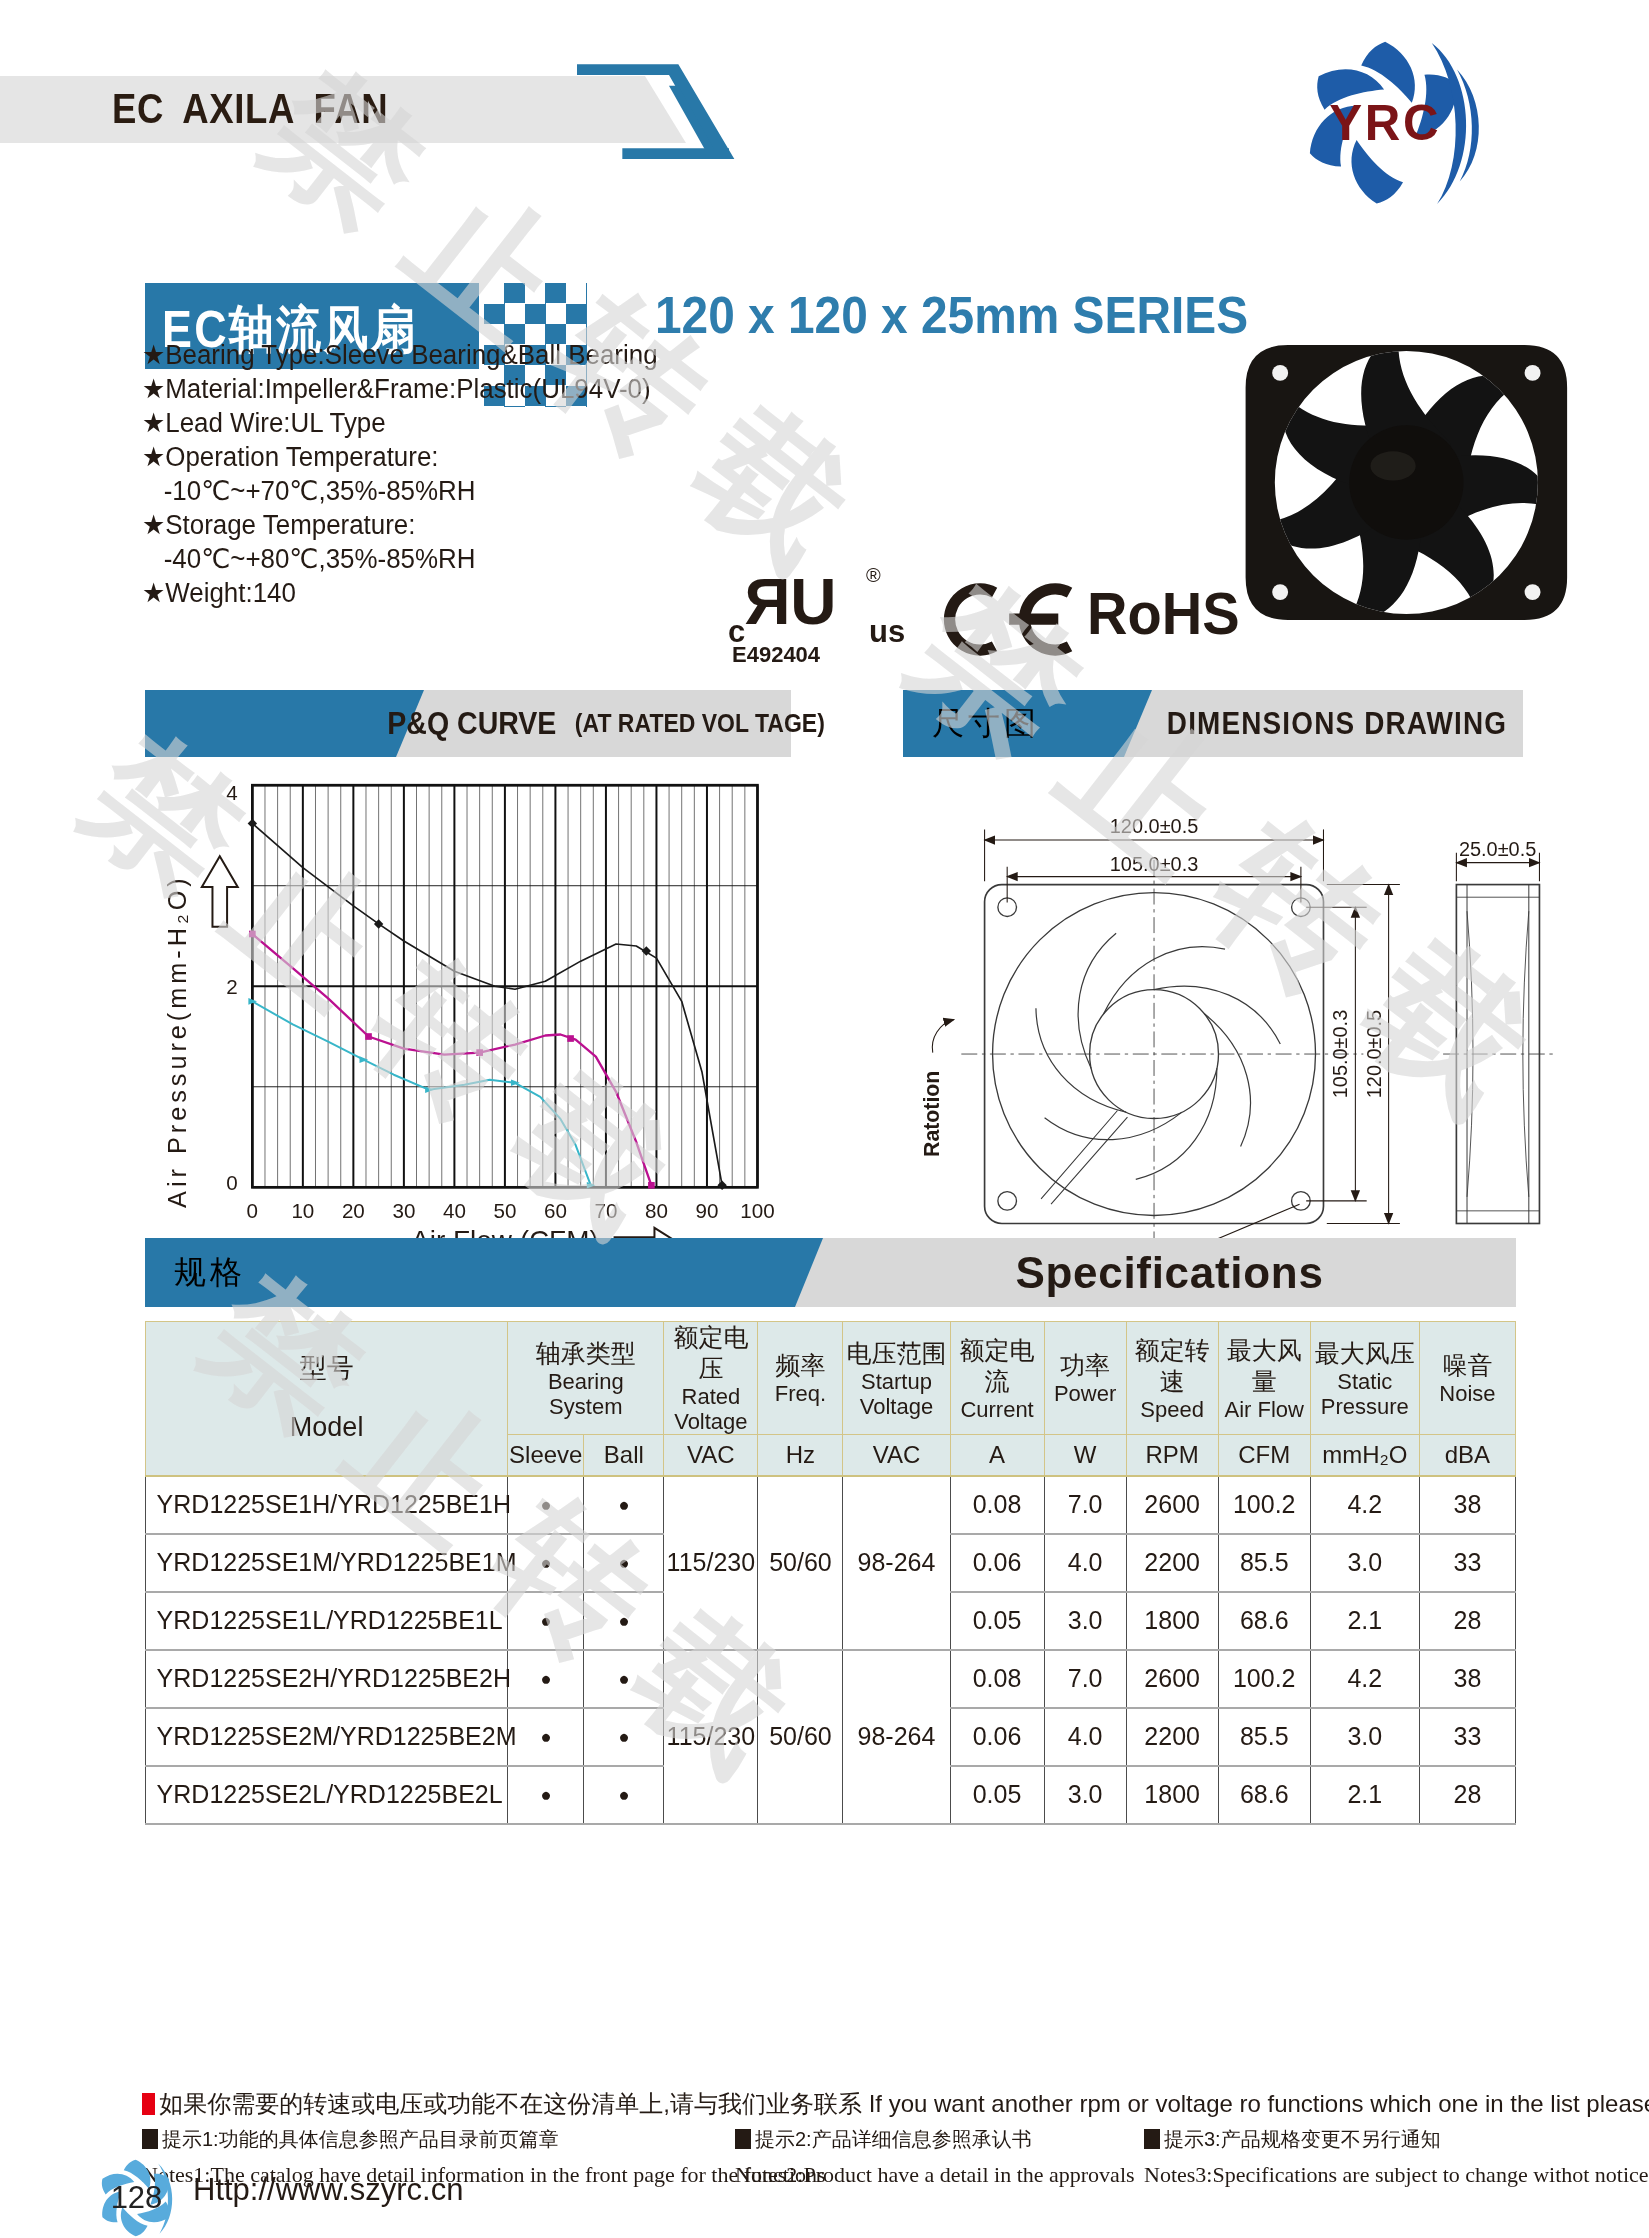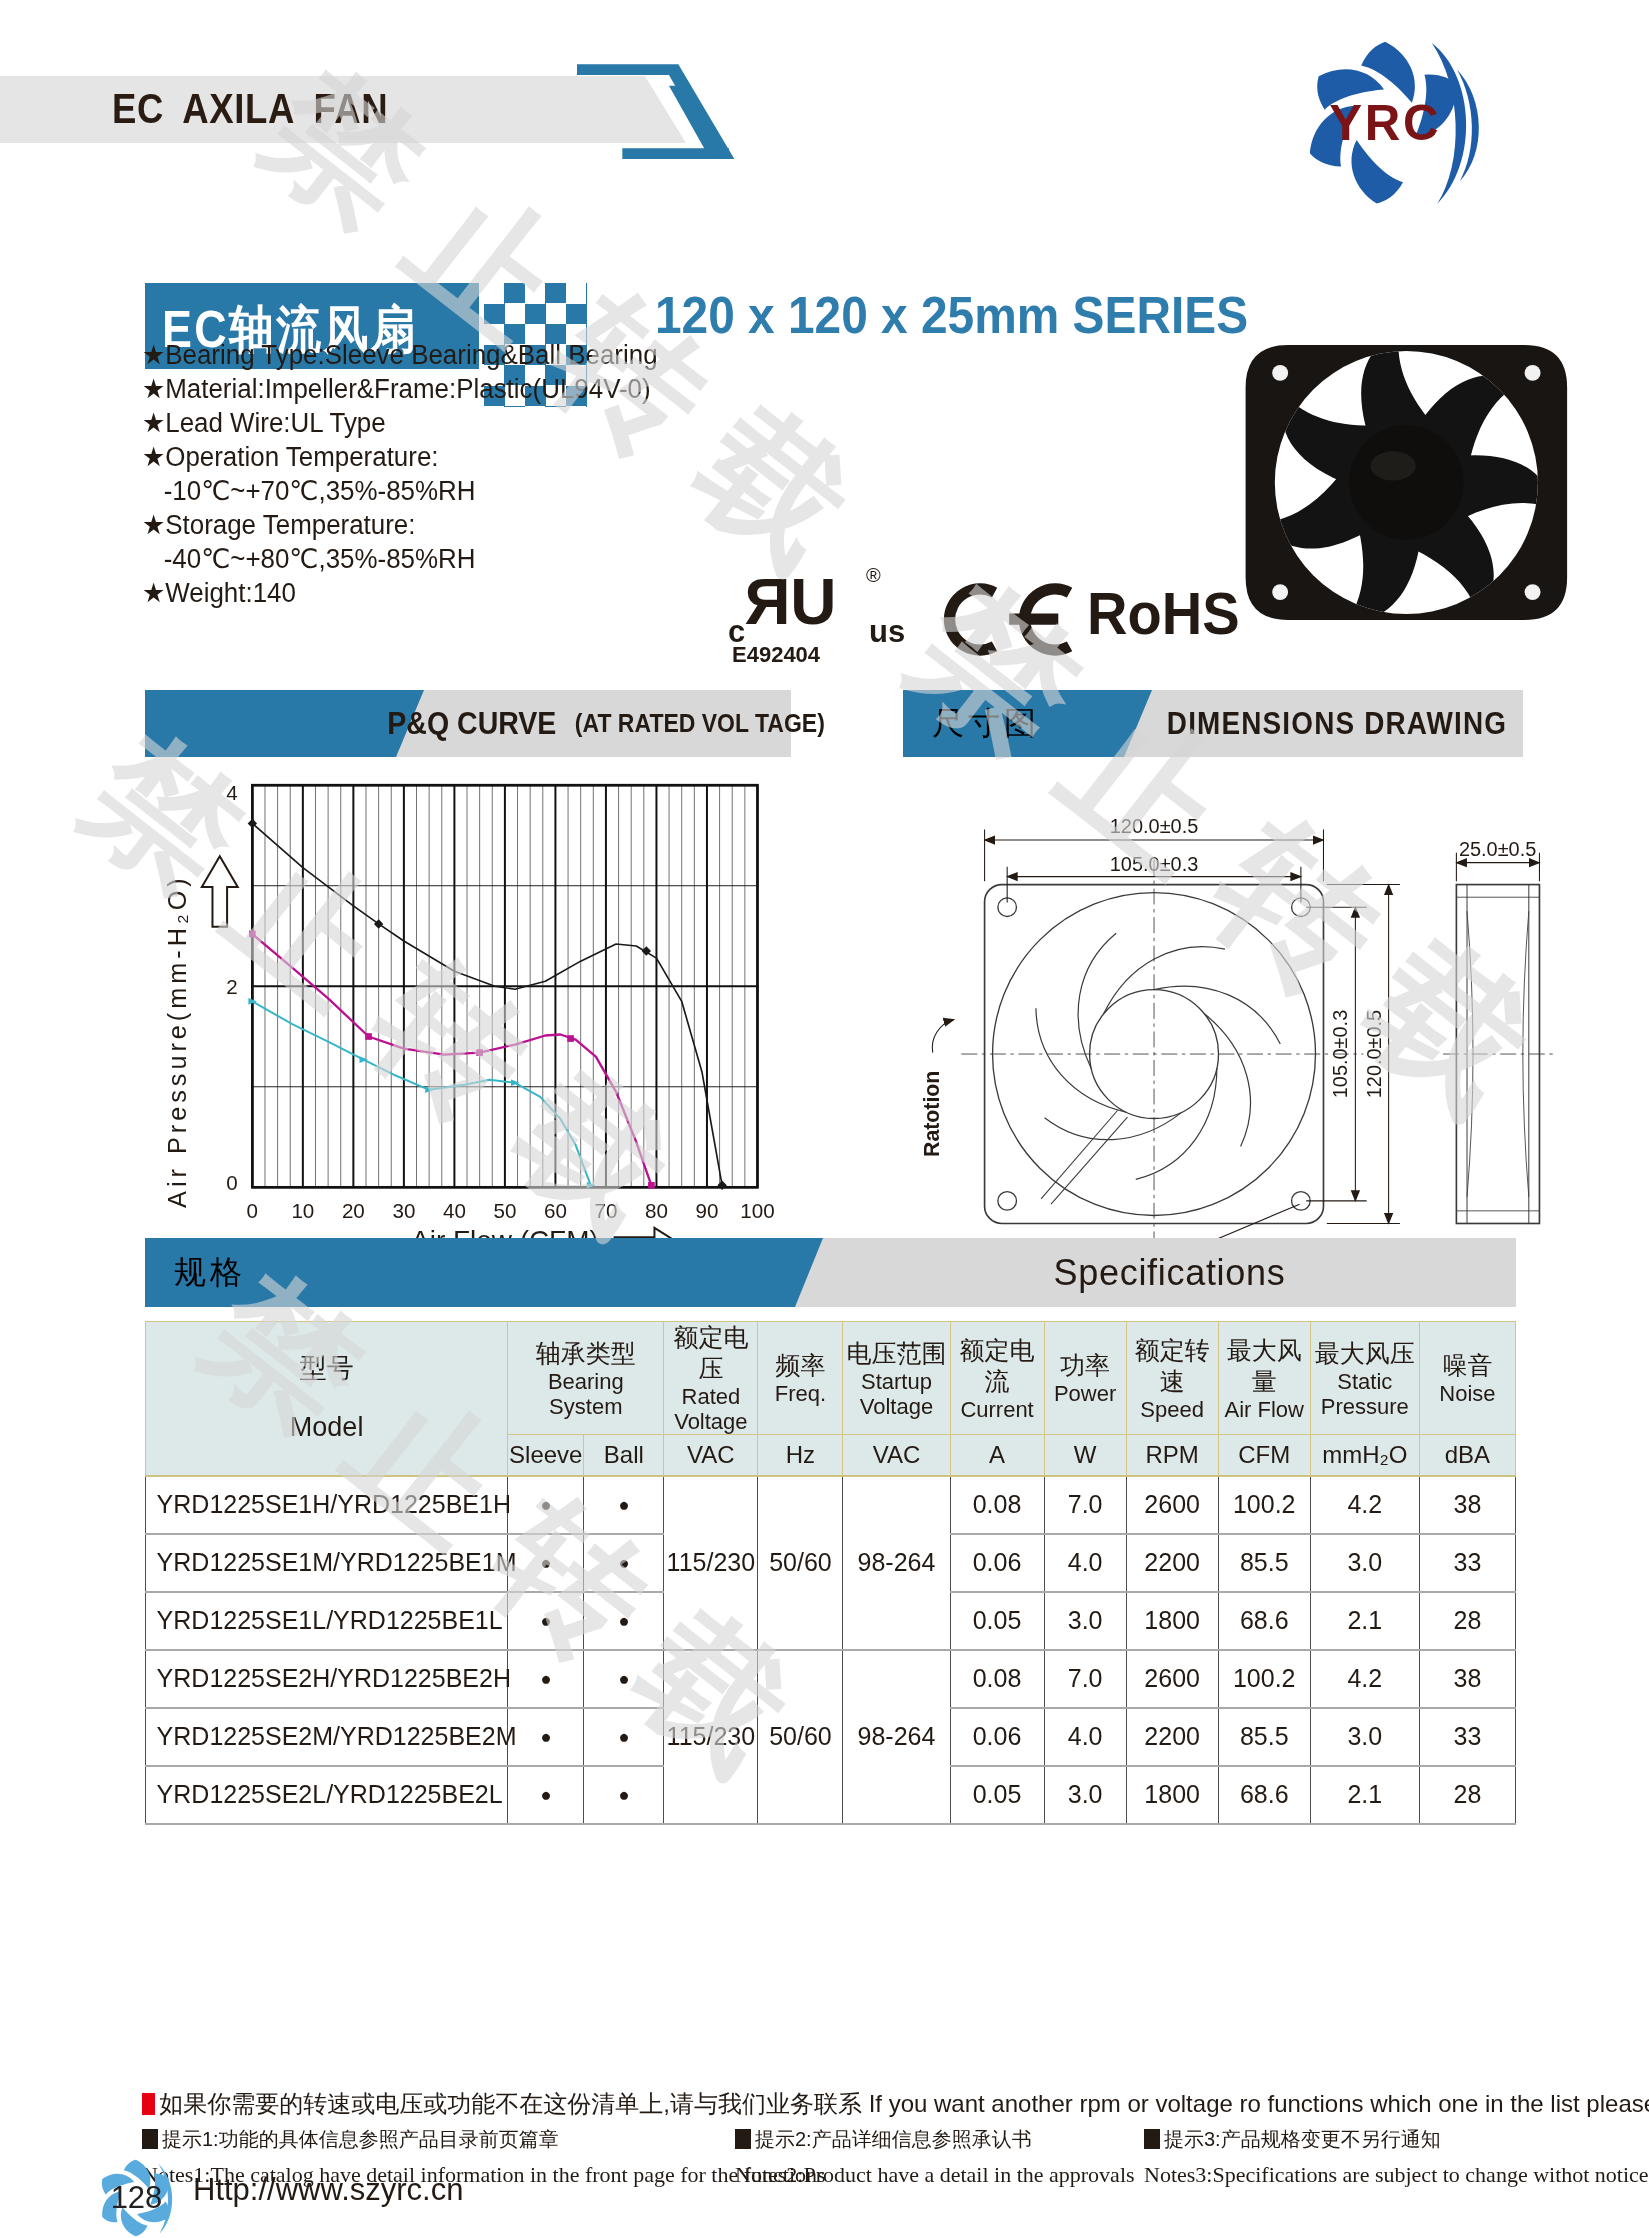--- a/index.html
+++ b/index.html
@@ -54,21 +54,21 @@
   
   .sec-banner{position:absolute;height:67px;background:#d8d8d8;z-index:3;}
   .sec-blue{position:absolute;left:0;top:0;bottom:0;background:#2878a8;
       clip-path:polygon(0 0,100% 0,calc(100% - 28px) 100%,0 100%);}
   .sec-blue .cn{position:absolute;left:29px;top:12px;font-size:32px;font-weight:400;color:#000000;letter-spacing:4px;}
   .sec-label{position:absolute;top:0;height:67px;display:flex;align-items:center;justify-content:center;
       color:#241a14;white-space:nowrap;}
   .pq-title{font-size:31px;font-weight:700;transform:scaleX(.92);}
   .pq-sub{font-size:25px;font-weight:700;transform:scaleX(.92);}
   .dim-title{font-size:31px;font-weight:700;letter-spacing:1.3px;transform:scaleX(.9);}
-  .spec-title{font-size:36px;font-weight:400;letter-spacing:0.7px;}
+  .spec-title{font-size:44px;font-weight:700;letter-spacing:0.7px;}
 
   
   .pq-chart{position:absolute;left:146px;top:755px;z-index:3;}
   .dim-draw{position:absolute;left:898px;top:755px;z-index:3;}
   svg text{font-family:"Liberation Sans","DejaVu Sans",sans-serif;}
 
   
   .spec-table{position:absolute;left:145px;top:1321px;width:1371px;border-collapse:collapse;
       table-layout:fixed;z-index:3;background:#fff;}
   .spec-table th{background:#dde9e9;border:1.3px solid #d3c588;font-weight:400;color:#241a14;padding:0;}

